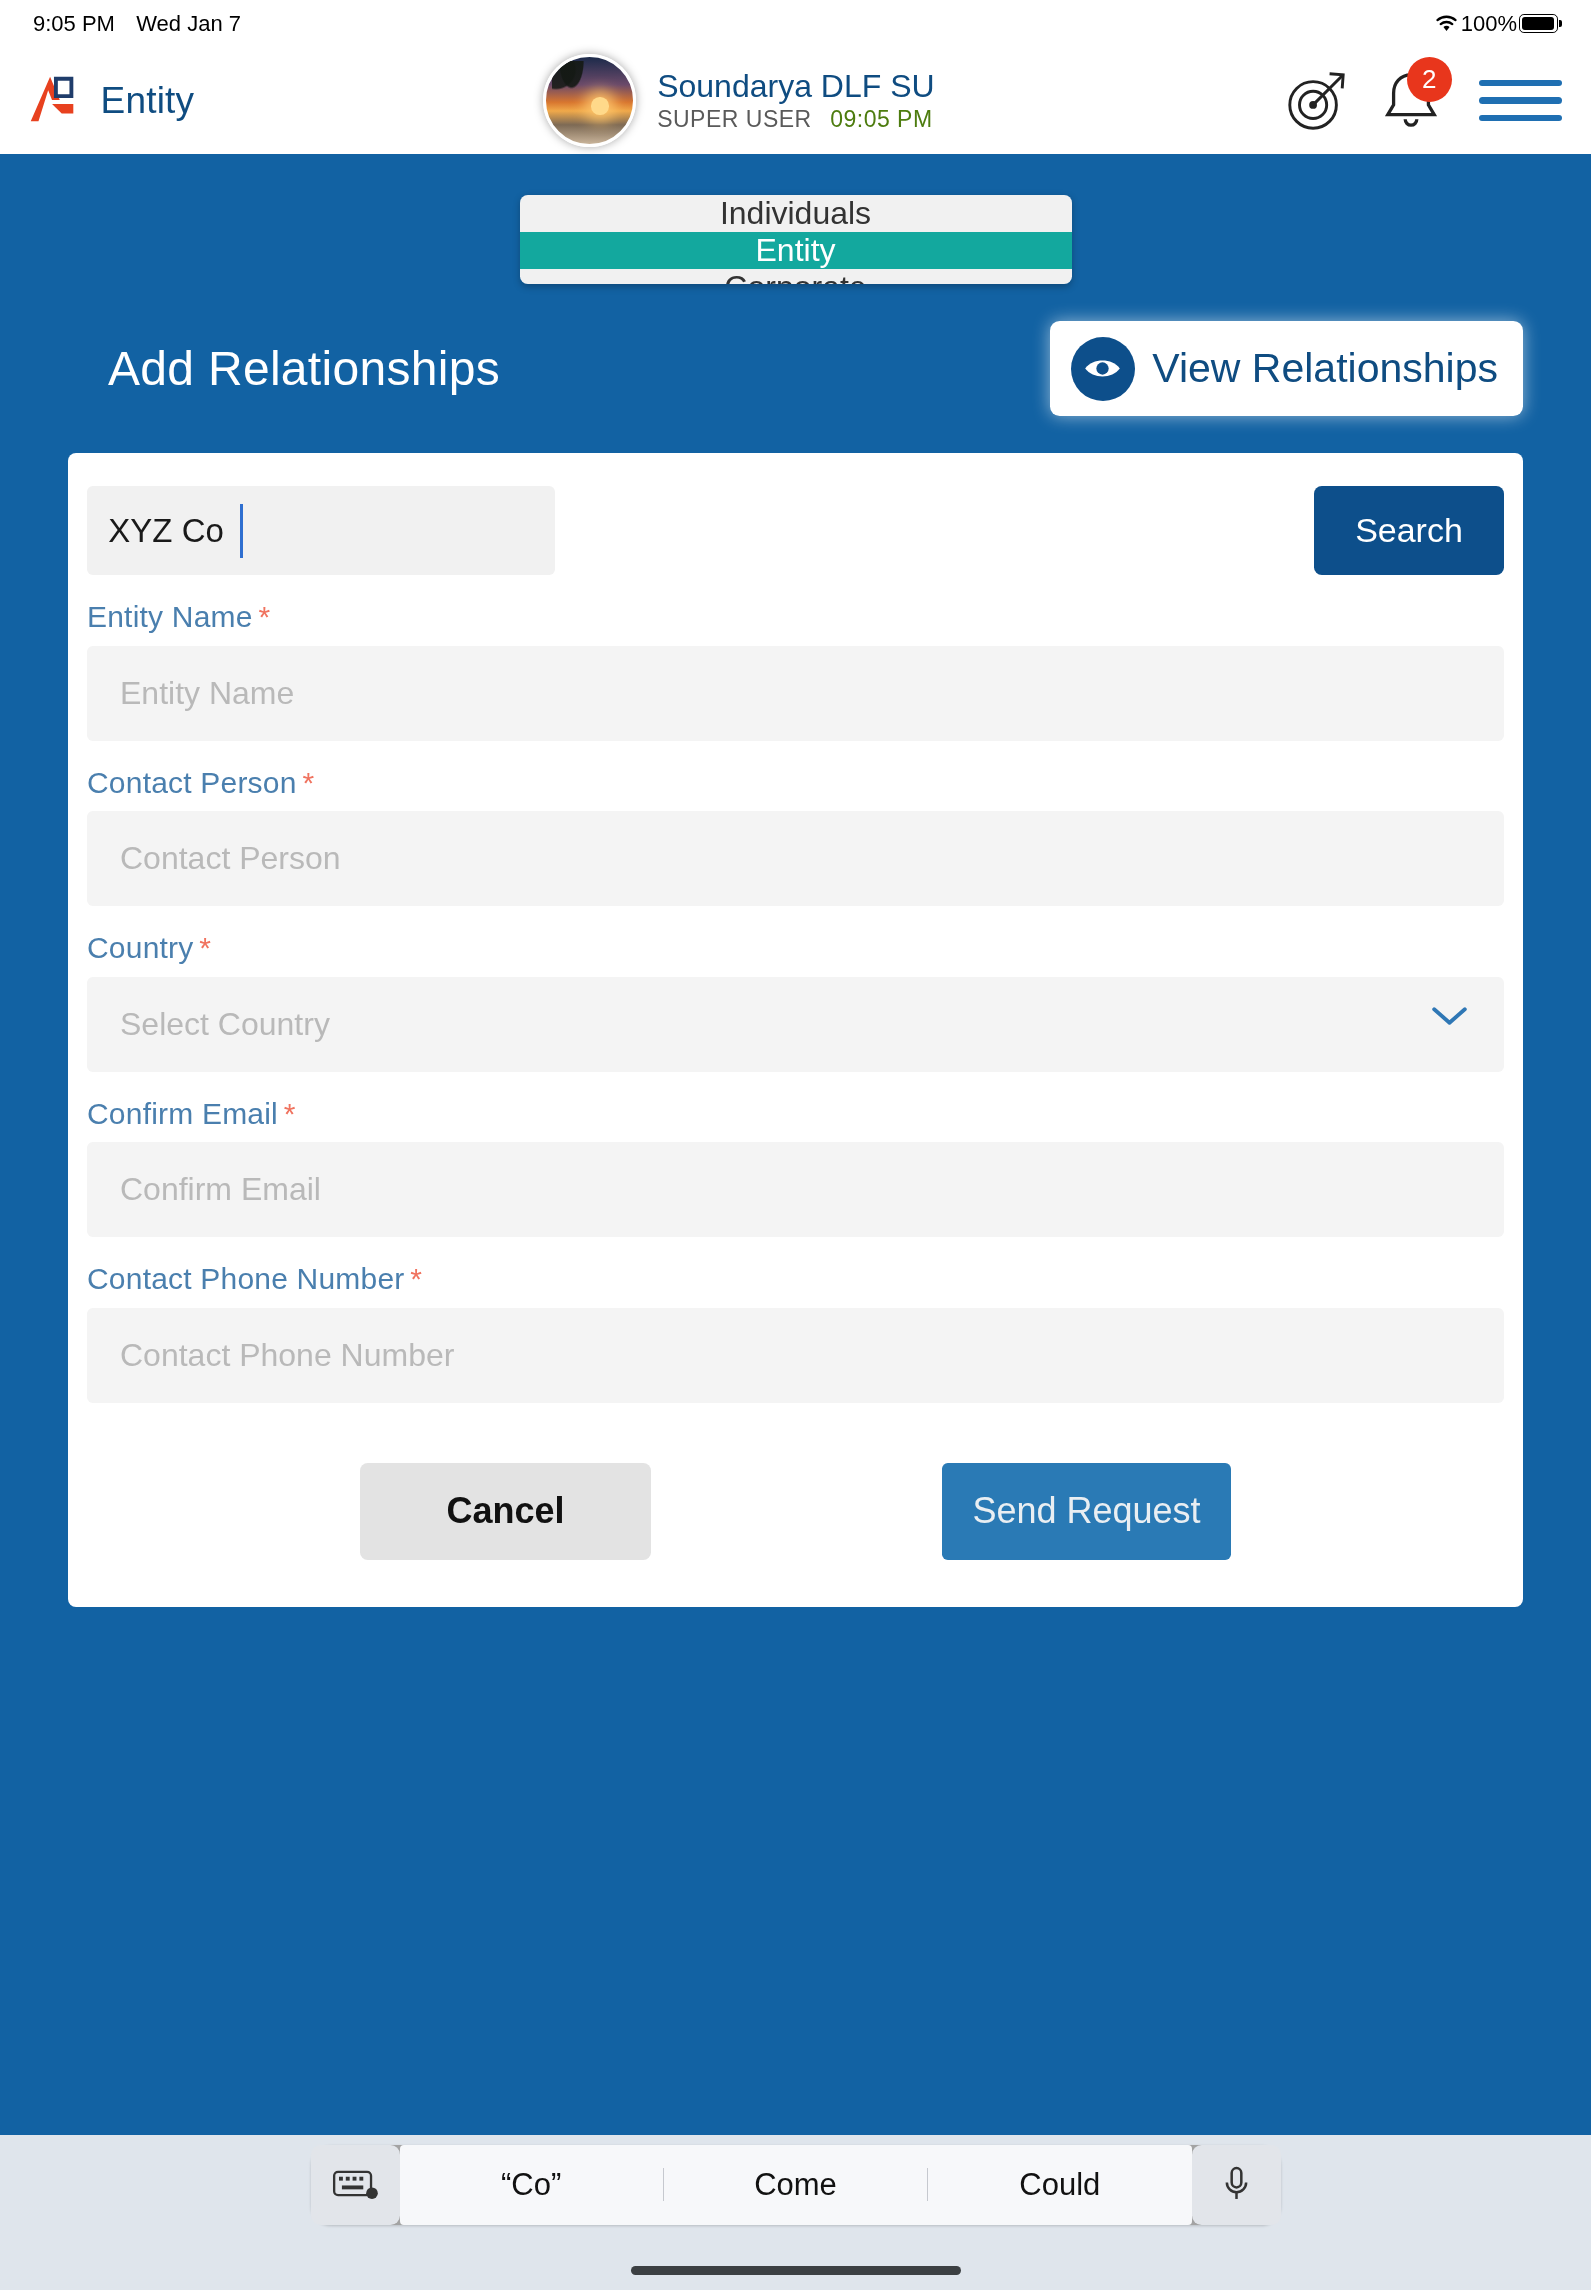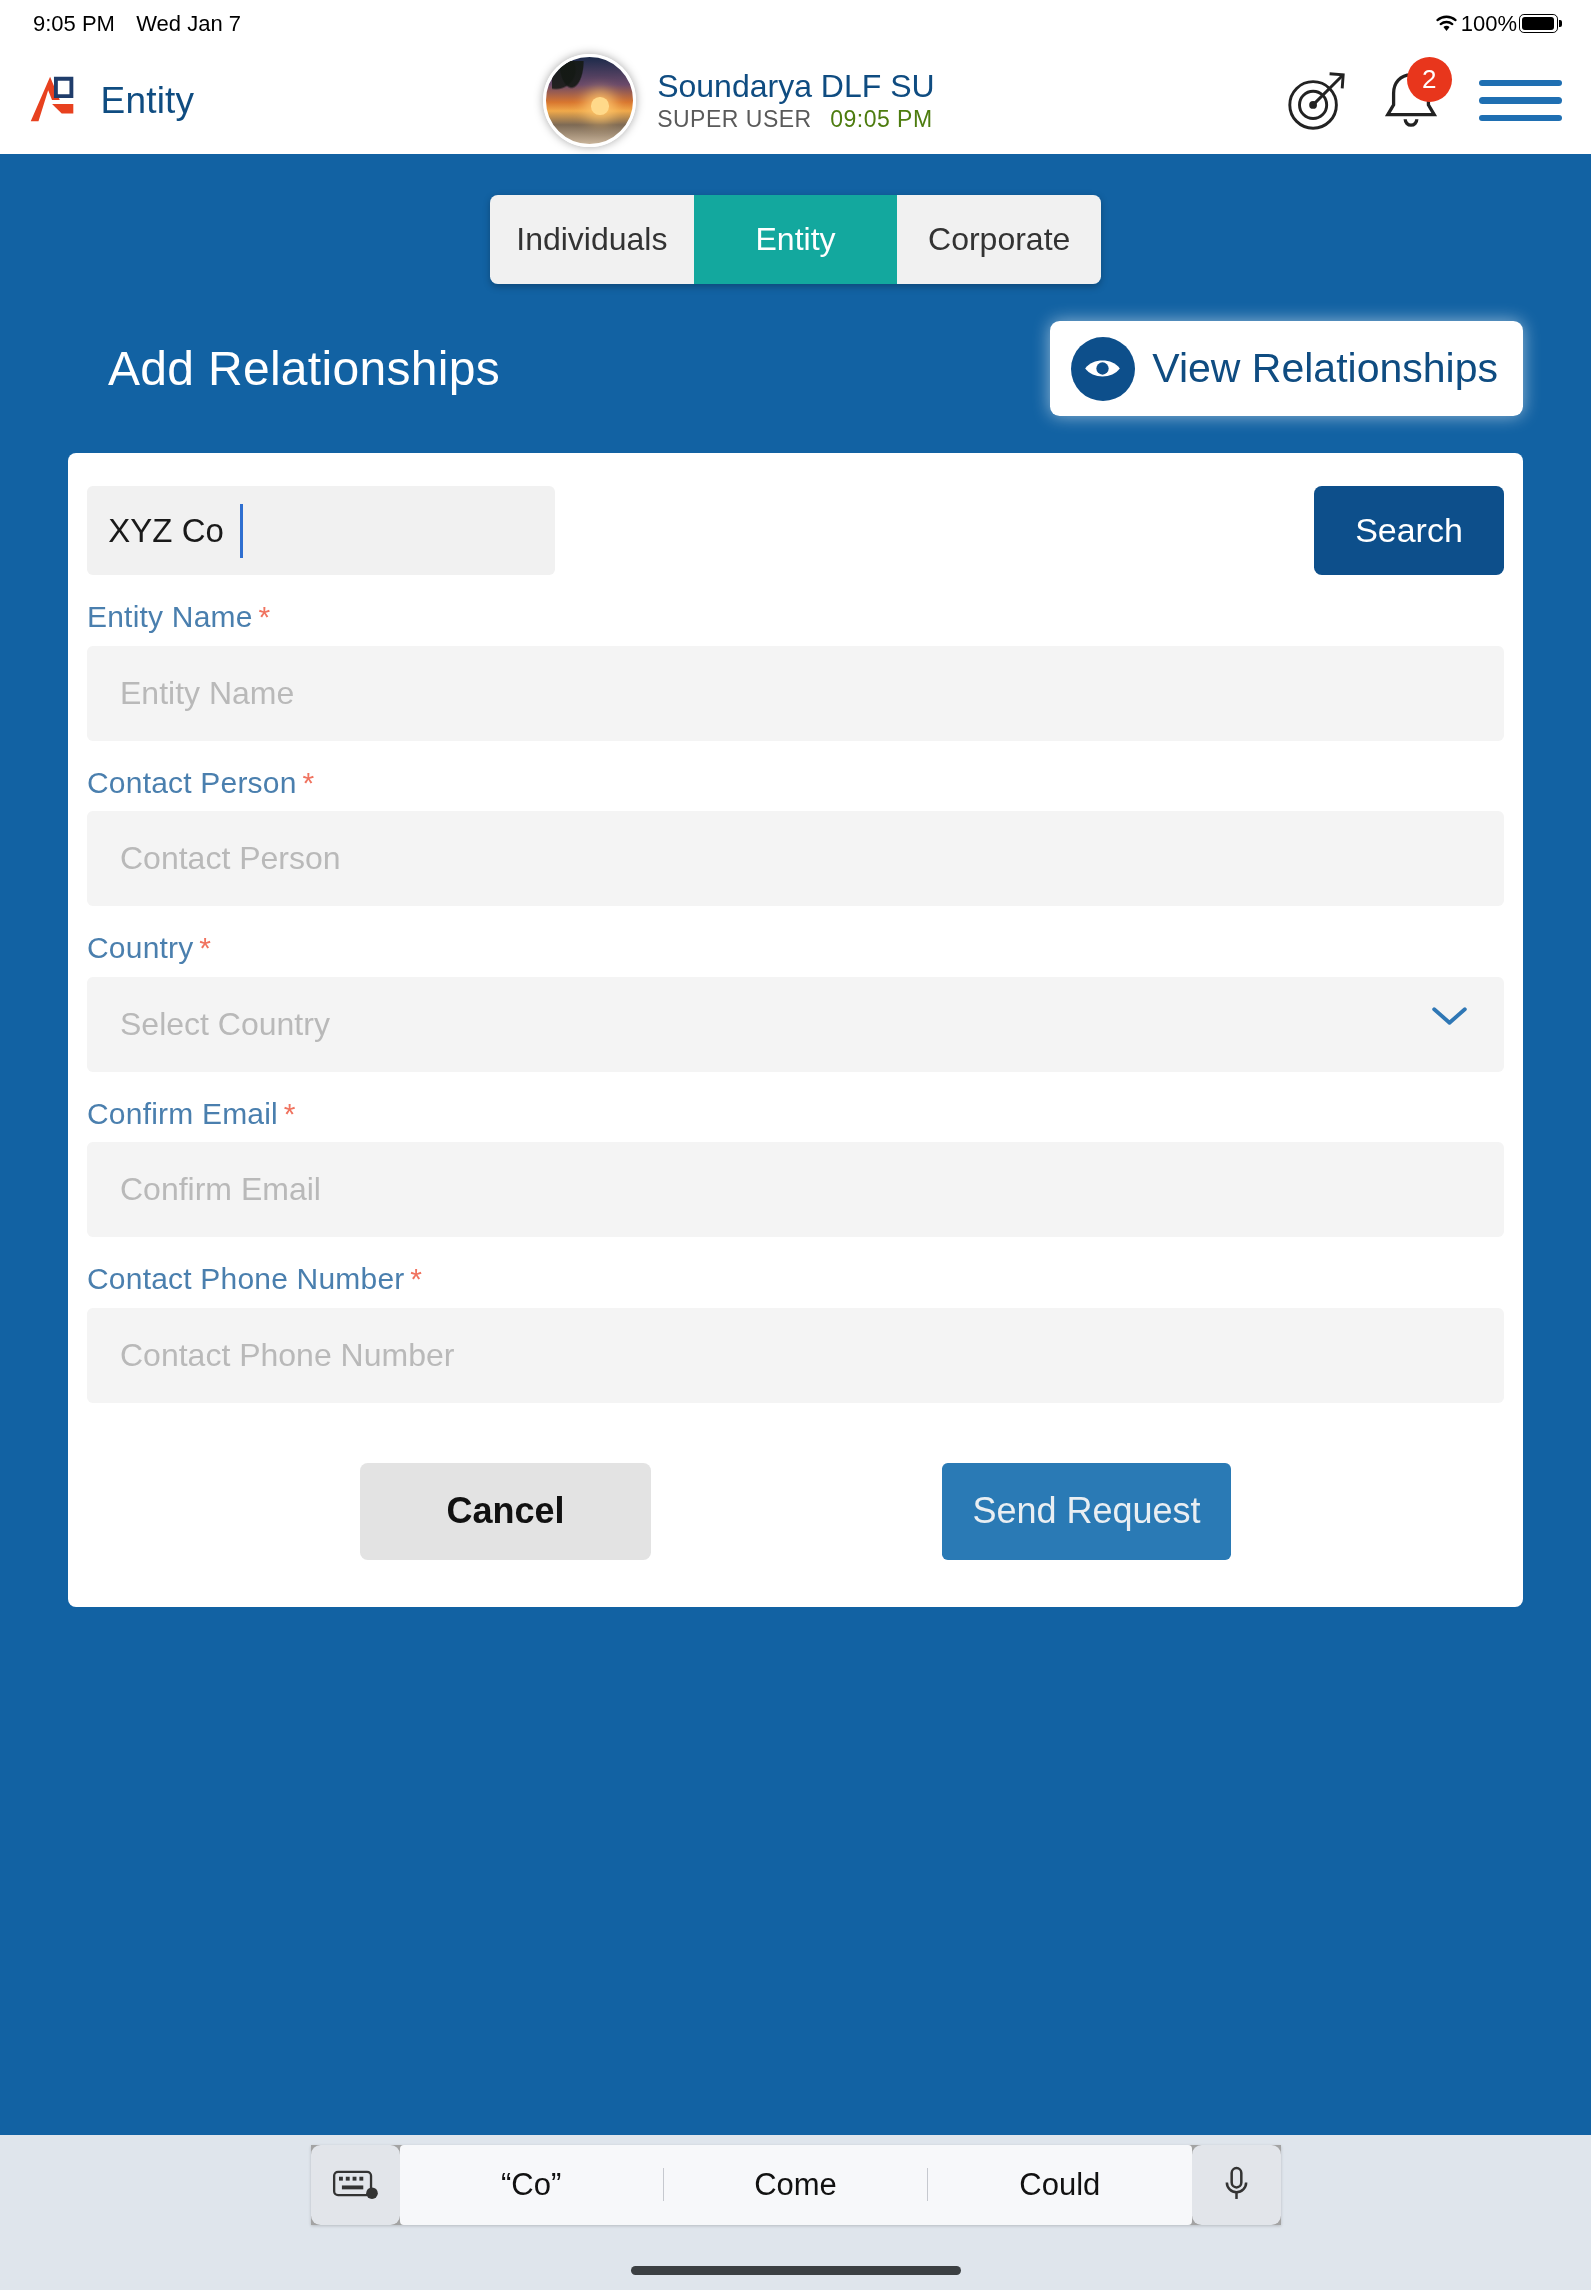--- a/index.html
+++ b/index.html
@@ -90,23 +90,24 @@
     font-weight: 400;
   }
   .hamburger { width: 83px; display: flex; flex-direction: column; gap: 10.7px; margin-left: 5.8px; }
   .hamburger span { display: block; height: 6.8px; border-radius: 3.9px; background: #1f6fb2; }
 
   
   .body { flex: 1; position: relative; padding: 0 68px; }
 
   .segmented {
     margin: 41px auto 0;
-    width: 611px; height: 89px;
+    width: 552px; height: 89px;
     display: flex; border-radius: 7.8px; overflow: hidden;
     box-shadow: 0 2.9px 7.8px rgba(0,0,0,.25);
+    flex-direction: column;
   }
   .seg {
     flex: 1; display: flex; align-items: center; justify-content: center;
     font-size: 32px; color: #333; background: #f1f1f1;
   }
   .seg.active { background: #13a89e; color: #fff; }
 
   .section-head {
     margin-top: 37px;
     display: flex; align-items: center; justify-content: space-between;
@@ -183,21 +184,21 @@
   
   .kb-area {
     position: absolute; left: 0; right: 0; bottom: 0;
     height: 155px; background: #dfe5ec;
     display: flex; align-items: flex-start; justify-content: center;
   }
   .kb-bar {
     margin-top: 9.7px;
     width: 970px; height: 80px;
     display: flex; align-items: center;
-    background: #a3a3a3; border-radius: 0;
+    background: #a3a3a3; border-radius: 20px;
     box-shadow: 0 1px 2.9px rgba(0,0,0,.18);
   }
   .kb-key {
     width: 89px; height: 100%;
     display: flex; align-items: center; justify-content: center;
     background: #e2e5ea; border-radius: 9.7px;
   }
   .kb-suggest {
     flex: 1; height: 100%;
     background: #f7f8fa;

